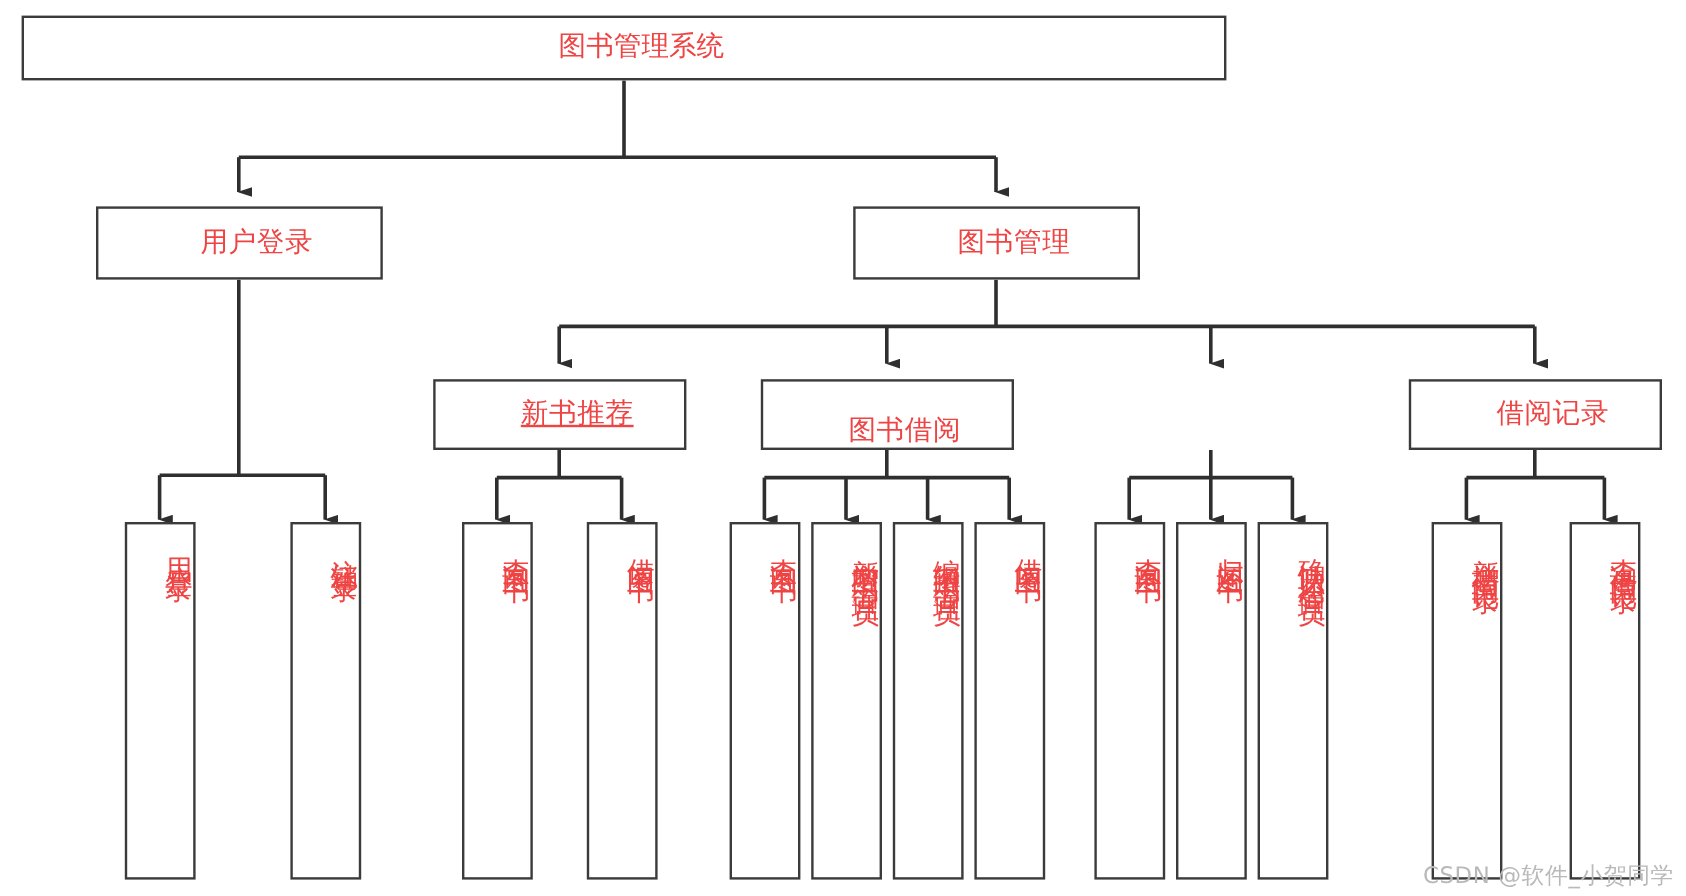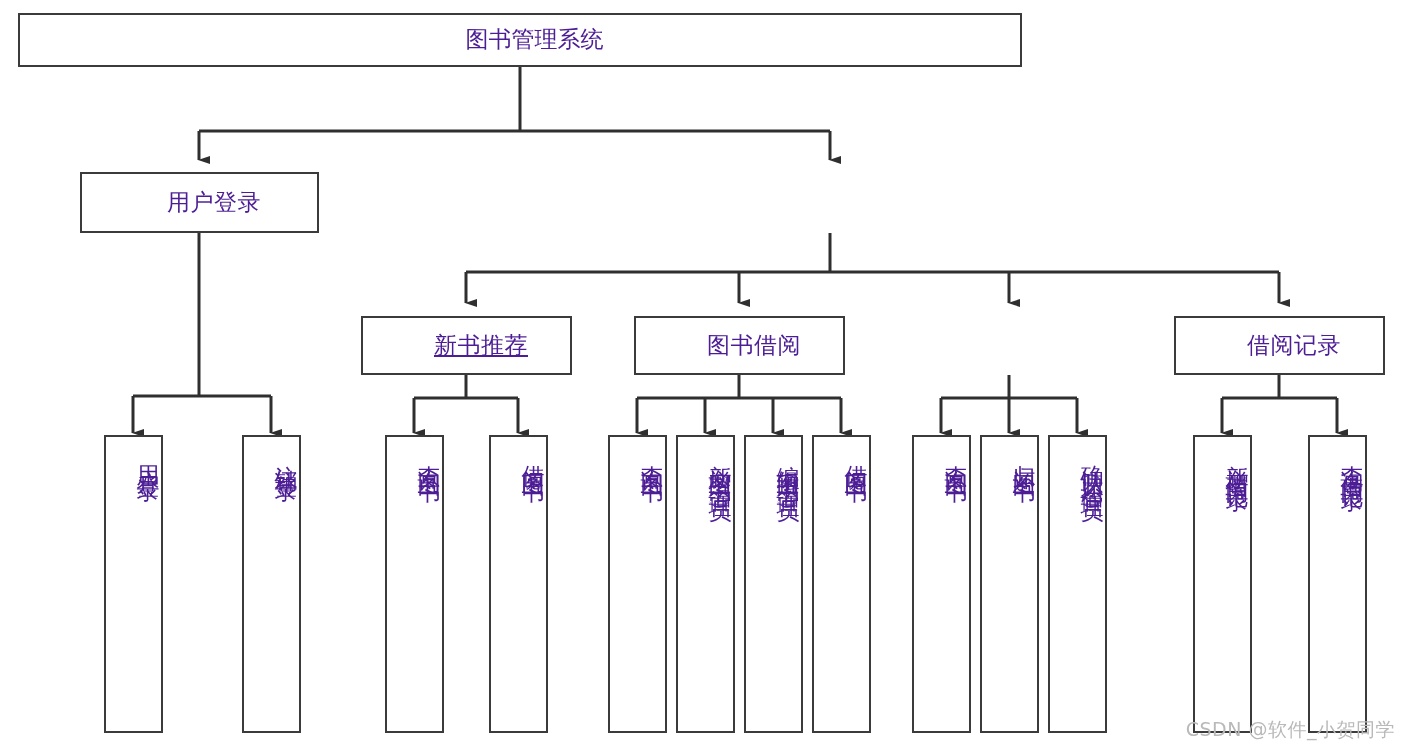--- a/index.html
+++ b/index.html
@@ -26,21 +26,21 @@
     pointer-events: none;
   }
   .node {
     position: absolute;
     box-sizing: border-box;
     background: #ffffff;
     border: 2px solid #3b3b3b;
     display: flex;
     align-items: center;
     justify-content: center;
-    color: #4c1d95;
+    color: #ef4444;
     padding-left: 29px;
   }
   .node .lbl {
     display: block;
     white-space: nowrap;
     line-height: 1.18;
   }
   .node.h .lbl {
     font-size: 23px;
     letter-spacing: 0.5px;
@@ -126,25 +126,28 @@
     </g>
   </svg>
 
   <div class="node root" style="left:18px; top:13px; width:1004px; height:54px;">
     <span class="lbl">图书管理系统</span>
   </div>
 
   <div class="node h" style="left:80px; top:172px; width:239px; height:61px;">
     <span class="lbl">用户登录</span>
   </div>
+  <div class="node h" style="left:711px; top:172px; width:239px; height:61px;">
+    <span class="lbl">图书管理</span>
+  </div>
 
   <div class="node h" style="left:361px; top:316px; width:211px; height:59px;text-decoration:underline;">
     <span class="lbl">新书推荐</span>
   </div>
-  <div class="node h" style="left:634px; top:316px; width:211px; height:59px;">
+  <div class="node h" style="left:634px; top:316px; width:211px; height:59px;align-items:flex-end;">
     <span class="lbl">图书借阅</span>
   </div>
   <div class="node h" style="left:1174px; top:316px; width:211px; height:59px;">
     <span class="lbl">借阅记录</span>
   </div>
 
   <div class="node v" style="left:104px; top:435px; width:59px; height:298px;">
     <span class="lbl">用户登录</span>
   </div>
   <div class="node v" style="left:242px; top:435px; width:59px; height:298px;">

